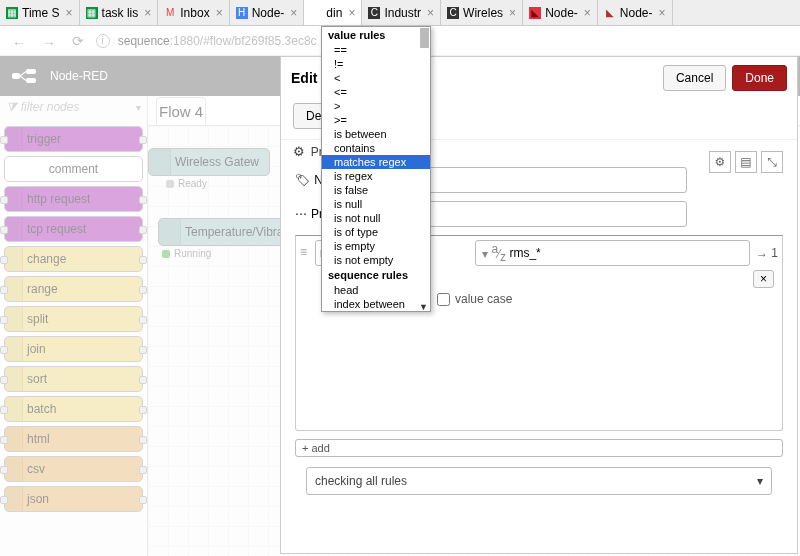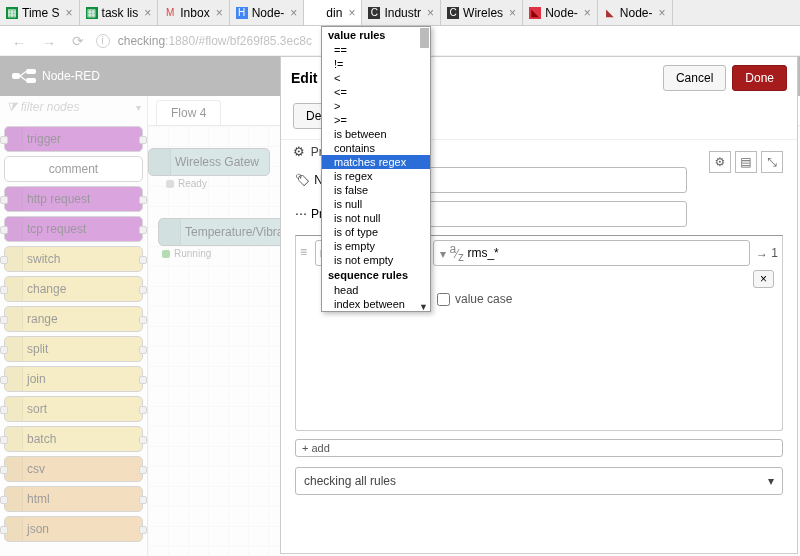--- a/index.html
+++ b/index.html
@@ -18,42 +18,42 @@
 .icon-nodered { color: #8f0000; }
 
 .addrbar { display: flex; align-items: center; height: 30px; padding: 0 8px; gap: 8px; border-bottom: 1px solid #ddd; }
 .addrbar .navbtn { color: #666; font-size: 14px; padding: 2px 4px; }
 .addrbar .info { border: 1px solid #888; border-radius: 50%; width: 14px; height: 14px; display: inline-flex; align-items: center; justify-content: center; font-size: 10px; color: #666; }
 .addrbar .url { flex: 1; color: #666; font-size: 13px; }
 .addrbar .url .dark { color: #000; }
 
 
 .appheader { height: 40px; background: #555; color: #fff; display: flex; align-items: center; padding: 0 12px; }
-.appheader .logo { display: flex; align-items: center; gap: 6px; font-size: 15px; }
+.appheader .logo { display: flex; align-items: center; gap: 14px; font-size: 15px; }
 .appheader .logo .icn { width: 24px; height: 14px; }
 
 
 .main { display: flex; height: calc(556px - 26px - 30px - 40px); }
 .palette { width: 148px; border-right: 1px solid #ccc; background: #fafafa; display: flex; flex-direction: column; }
 .pfilter { display: flex; align-items: center; gap: 4px; padding: 4px 6px; color: #999; font-style: italic; }
 .pfilter .chev { margin-left: auto; font-size: 10px; font-style: normal; }
 .palette-list { flex: 1; overflow: hidden; padding: 4px; }
 .node { position: relative; display: flex; align-items: center; height: 26px; margin: 4px 0; border: 1px solid #999; border-radius: 5px; padding: 0 8px 0 22px; font-size: 12px; }
 .node .ic { position: absolute; left: 0; top: 0; bottom: 0; width: 18px; border-right: 1px solid rgba(0,0,0,0.1); border-radius: 4px 0 0 4px; background-color: rgba(0,0,0,0.05); }
 .node .port { position: absolute; width: 8px; height: 8px; background: #ddd; border: 1px solid #999; border-radius: 2px; top: 9px; }
 .node .port.r { right: -5px; }
 .node .port.l { left: -5px; }
 .n-cream { background: #a21caf; }
 .n-comment { background: #fff; justify-content: center; padding: 0; }
 .n-yellow { background: #e8d370; }
 .n-orange { background: #e0b060; }
 
 .workspace { flex: 1; position: relative; }
 .ws-tabs { height: 30px; border-bottom: 1px solid #ccc; display: flex; align-items: flex-end; padding-left: 8px; }
-.ws-tab { border: 1px solid #ccc; border-bottom: none; border-radius: 4px 4px 0 0; padding: 5px 14px; background: #fff; font-size: 12px; }
+.ws-tab { border: 1px solid #ccc; border-bottom: none; border-radius: 4px 4px 0 0; padding: 5px 2px; background: #fff; font-size: 15px; }
 .canvas { position: relative; height: calc(100% - 30px); background: #fafafa; background-image: linear-gradient(#eee 1px, transparent 1px), linear-gradient(90deg, #eee 1px, transparent 1px); background-size: 20px 20px; }
 .flownode { position: absolute; display: flex; align-items: center; height: 28px; border: 1px solid #888; border-radius: 5px; padding: 0 10px 0 26px; background: #9fc0c0; font-size: 12px; white-space: nowrap; }
 .flownode .ic { position: absolute; left: 0; top: 0; bottom: 0; width: 22px; background: rgba(0,0,0,0.08); border-right: 1px solid rgba(0,0,0,0.12); border-radius: 4px 0 0 4px; }
 .status { position: absolute; font-size: 10px; color: #666; display: flex; align-items: center; gap: 4px; }
 .status .dot { width: 8px; height: 8px; border-radius: 2px; }
 .dot-green { background: #4a4; }
 .dot-grey { background: #aaa; }
 
 
 .scrim { position: absolute; inset: 0; background: rgba(255,255,255,0.6); }
@@ -68,23 +68,23 @@
 .smallbtns { position: absolute; right: 14px; top: 94px; display: flex; gap: 4px; }
 .smallbtns .sb { width: 22px; height: 22px; border: 1px solid #bbb; display: inline-flex; align-items: center; justify-content: center; color: #666; }
 .tabsrow { display: flex; gap: 6px; padding: 4px 12px; align-items: center; color: #444; }
 .tabsrow .ic { font-size: 13px; }
 .formrow { display: flex; align-items: center; gap: 8px; padding: 4px 14px; }
 .formrow .lbl { display: flex; align-items: center; gap: 4px; width: 34px; }
 .formrow .txt { border: 1px solid #bbb; border-radius: 3px; height: 26px; flex: 1; max-width: 350px; padding: 0 6px; }
 .rulesbox { margin: 4px 14px; border: 1px solid #ccc; border-top: 1px solid #999; border-radius: 0 0 3px 3px; height: 196px; overflow: hidden; position: relative; background: #fff; }
 .rulerow { display: flex; align-items: flex-start; gap: 8px; padding: 4px; }
 .rulesel { border: 1px solid #bbb; border-radius: 3px; height: 26px; width: 110px; padding: 0 4px; display: flex; align-items: center; justify-content: space-between; }
-.msgbox { border: 1px solid #bbb; border-radius: 3px; height: 26px; padding: 0 6px; display: flex; align-items: center; font-family: monospace; font-size: 12px; flex: 1; }
+.msgbox { border: 1px solid #bbb; border-radius: 3px; height: 26px; padding: 0 6px; display: flex; align-items: center; font-family: monospace; font-size: 12px; flex: 1; margin-left: 42px; }
 .addbtn { margin: 4px 14px; border: 1px solid #bbb; border-radius: 3px; padding: 2px 6px; font-size: 11px; display: inline-flex; align-items: center; color: #555; }
-.sel2 { margin: 6px 14px; border: 1px solid #bbb; border-radius: 3px; height: 28px; display: flex; align-items: center; justify-content: space-between; padding: 0 8px; color: #444; }
+.sel2 { margin: 6px 25px; border: 1px solid #bbb; border-radius: 3px; height: 28px; display: flex; align-items: center; justify-content: space-between; padding: 0 8px; color: #444; }
 
 
 .ddmenu { position: absolute; left: 321px; top: 26px; width: 110px; background: #fff; border: 1px solid #999; box-shadow: 2px 2px 5px rgba(0,0,0,0.25); z-index: 50; }
 .ddmenu .grp { font-weight: bold; padding: 2px 6px; font-size: 11px; }
 .ddmenu .opt { padding: 1px 12px; font-size: 11px; cursor: pointer; white-space: nowrap; }
 .ddmenu .opt.sel { background: #2a6dd8; color: #fff; }
 .ddmenu .sc { position: absolute; right: 1px; top: 1px; width: 9px; height: 20px; background: #bbb; }
 .ddmenu .tri { position: absolute; right: 2px; top: -1px; font-size: 9px; color: #333; }
 .ddmenu .trib { position: absolute; right: 2px; bottom: -1px; font-size: 9px; color: #333; }
 </style>
@@ -137,21 +137,21 @@
       <span>Node-</span>
       <span class="close">×</span>
     </div>
 </div>
 
 <div class="addrbar">
   <span class="navbtn">←</span>
   <span class="navbtn">→</span>
   <span class="navbtn">⟳</span>
   <span class="info">i</span>
-  <div class="url"><span class="dark">checking</span><span>:1880/#flow/bf269f85.3ec8c</span></div>
+  <div class="url"><span class="dark">sequence</span><span>:1880/#flow/bf269f85.3ec8c</span></div>
 </div>
 
 <div class="appheader">
   <div class="logo">
     <svg class="icn" viewBox="0 0 24 14">
         <rect x="0" y="4" width="8" height="6" rx="2" fill="#fff"></rect>
         <rect x="14" y="0" width="10" height="5" rx="2" fill="#fff"></rect>
         <rect x="14" y="9" width="10" height="5" rx="2" fill="#fff"></rect>
         <path d="M8 7 L14 2.5 M8 7 L14 11.5" stroke="#fff" stroke-width="1.2" fill="none"></path>
       </svg>
@@ -164,29 +164,28 @@
     <div class="pfilter">
       <span>⧩</span>
       <span>filter nodes</span>
       <span class="chev">▾</span>
     </div>
     <div class="palette-list" id="plist">
         <div class="node n-cream"><span class="ic"></span><span class="port l"></span><span class="port r"></span>trigger</div>
         <div class="node n-comment">comment</div>
         <div class="node n-cream"><span class="ic"></span><span class="port l"></span><span class="port r"></span>http request</div>
         <div class="node n-cream"><span class="ic"></span><span class="port l"></span><span class="port r"></span>tcp request</div>
-        <div class="node n-yellow"><span class="ic"></span><span class="port l"></span><span class="port r"></span>switch</div>
         <div class="node n-yellow"><span class="ic"></span><span class="port l"></span><span class="port r"></span>change</div>
         <div class="node n-yellow"><span class="ic"></span><span class="port l"></span><span class="port r"></span>range</div>
         <div class="node n-yellow"><span class="ic"></span><span class="port l"></span><span class="port r"></span>split</div>
         <div class="node n-yellow"><span class="ic"></span><span class="port l"></span><span class="port r"></span>join</div>
         <div class="node n-yellow"><span class="ic"></span><span class="port l"></span><span class="port r"></span>sort</div>
         <div class="node n-yellow"><span class="ic"></span><span class="port l"></span><span class="port r"></span>batch</div>
+        <div class="node n-orange"><span class="ic"></span><span class="port l"></span><span class="port r"></span>html</div>
         <div class="node n-orange"><span class="ic"></span><span class="port l"></span><span class="port r"></span>csv</div>
-        <div class="node n-orange"><span class="ic"></span><span class="port l"></span><span class="port r"></span>html</div>
         <div class="node n-orange"><span class="ic"></span><span class="port l"></span><span class="port r"></span>json</div>
       </div>
   </div>
   <div class="workspace">
     <div class="ws-tabs">
       <div class="ws-tab">Flow 4</div>
     </div>
     <div class="canvas" id="canvas">
         <div class="flownode" style="top: 22px; left: 0;"><span class="ic"></span>Wireless Gatew</div>
         <div class="status" style="top: 52px; left: 18px;"><span class="dot dot-grey"></span>Ready</div>

